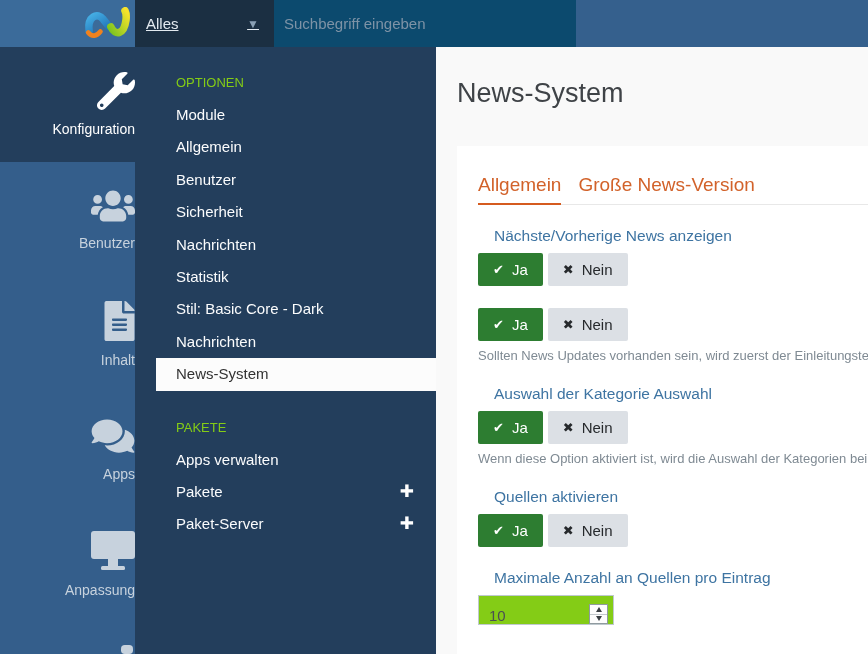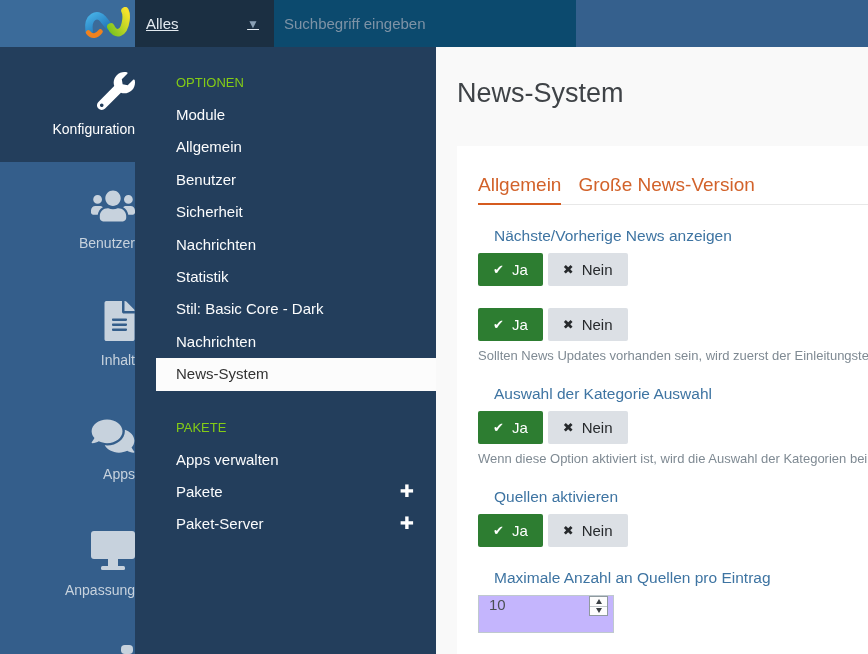--- a/index.html
+++ b/index.html
@@ -55,22 +55,22 @@
   .field { margin-bottom:22px; }
   .field-label { color:#3E74A2; font-size:15.5px; margin-bottom:8px;margin-left:16px; }
   .btn-row { display:flex; gap:5px; }
   .btn { height:33px; padding:0 15px; display:inline-flex; align-items:center; gap:8px;
          font-size:15px; border:none; border-radius:2px; cursor:pointer; font-family:inherit; }
   .btn .bicon { font-size:13px; }
   .btn-yes { background:#2D7D31; color:#FFFFFF; }
   .btn-no  { background:#DCE0E5; color:#26292C; }
   .help { margin-top:7px; color:#7F8A93; font-size:13px; white-space:nowrap; overflow:hidden; }
 
-  .num-wrap { width:136px; height:38px; border:1px solid #BFC9CE; background:#c4b5fd;
-              display:flex; align-items:flex-start; }
+  .num-wrap { width:136px; height:30px; border:1px solid #BFC9CE; background:#84cc16;
+              display:flex; align-items:flex-end; }
   .num-wrap input { flex:1; min-width:0; border:none; outline:none; background:transparent;
               font-size:15px; color:#4A4F53; padding-left:10px; font-family:inherit; }
   .stepper { width:19px; height:20px; border:1px solid #8F9A9F; background:#FDFDFD;
              margin-right:5px; display:flex; flex-direction:column; }
   .step-half { flex:1; display:flex; align-items:center; justify-content:center; cursor:pointer; }
   .step-half + .step-half { border-top:1px solid #C2C8CC; }
   .tri-up { width:0; height:0; border-left:3.5px solid transparent; border-right:3.5px solid transparent;
             border-bottom:5px solid #3A3F43; }
   .tri-down { width:0; height:0; border-left:3.5px solid transparent; border-right:3.5px solid transparent;
             border-top:5px solid #3A3F43; }

